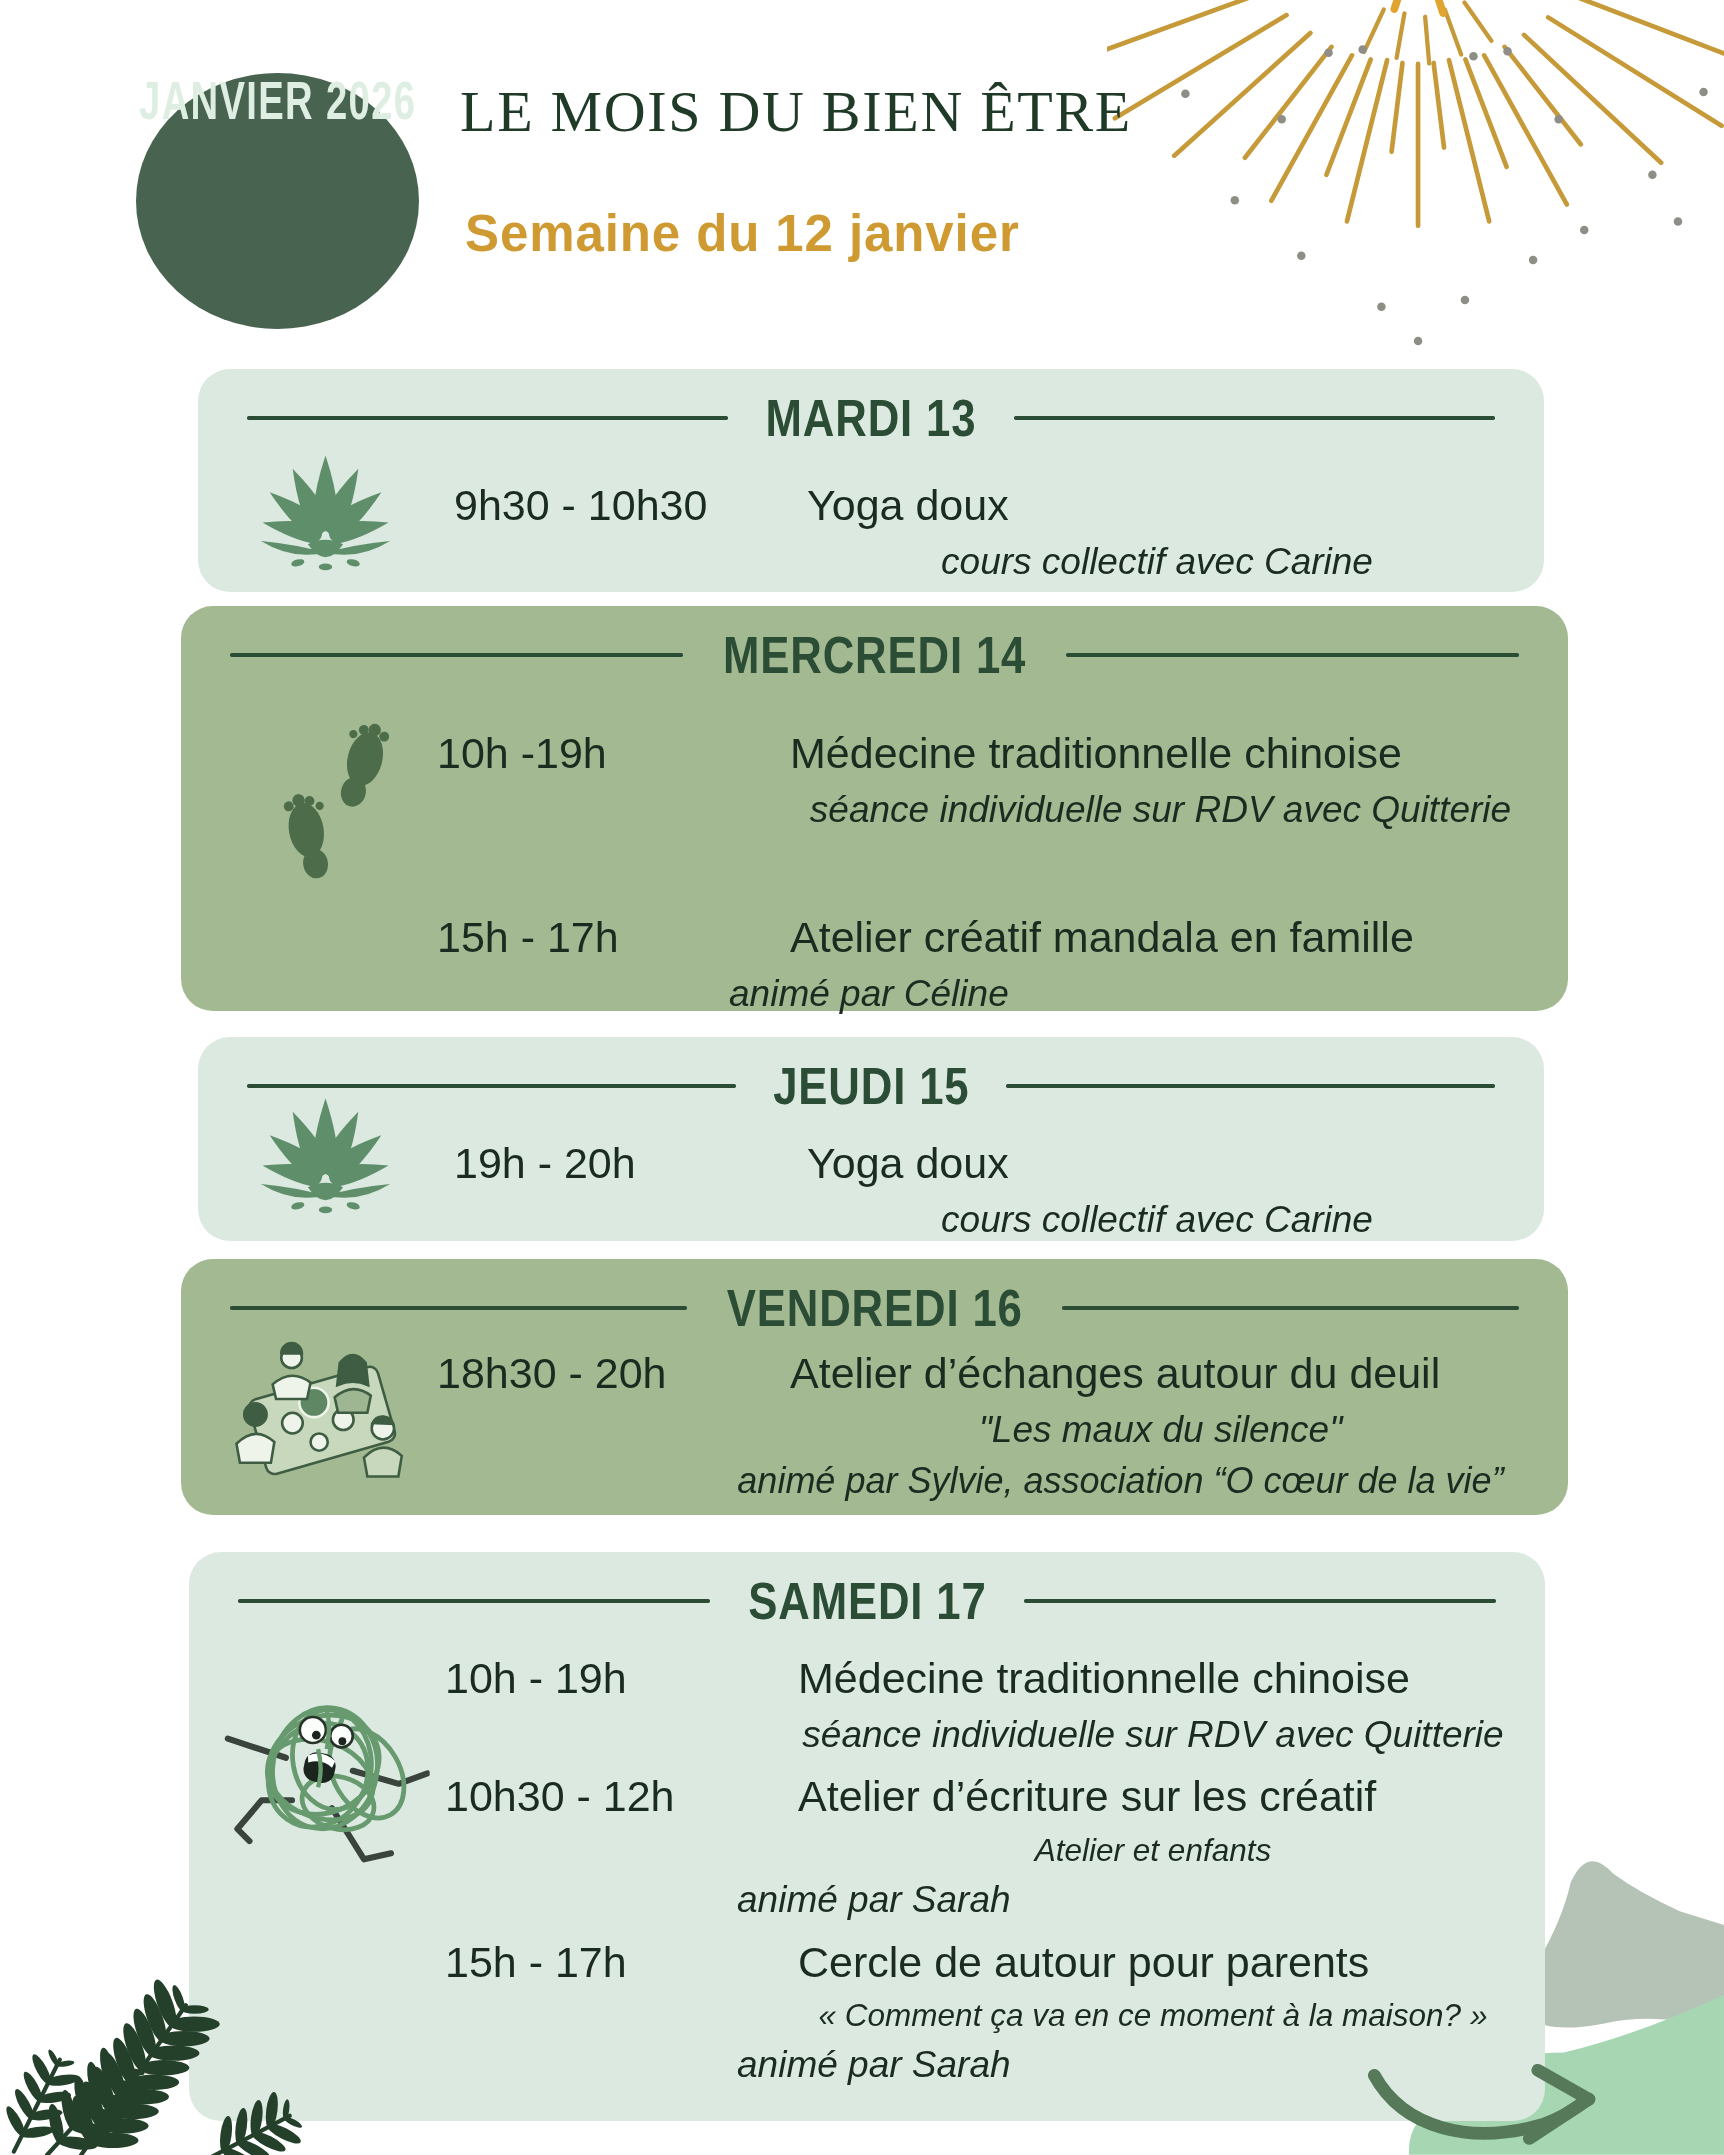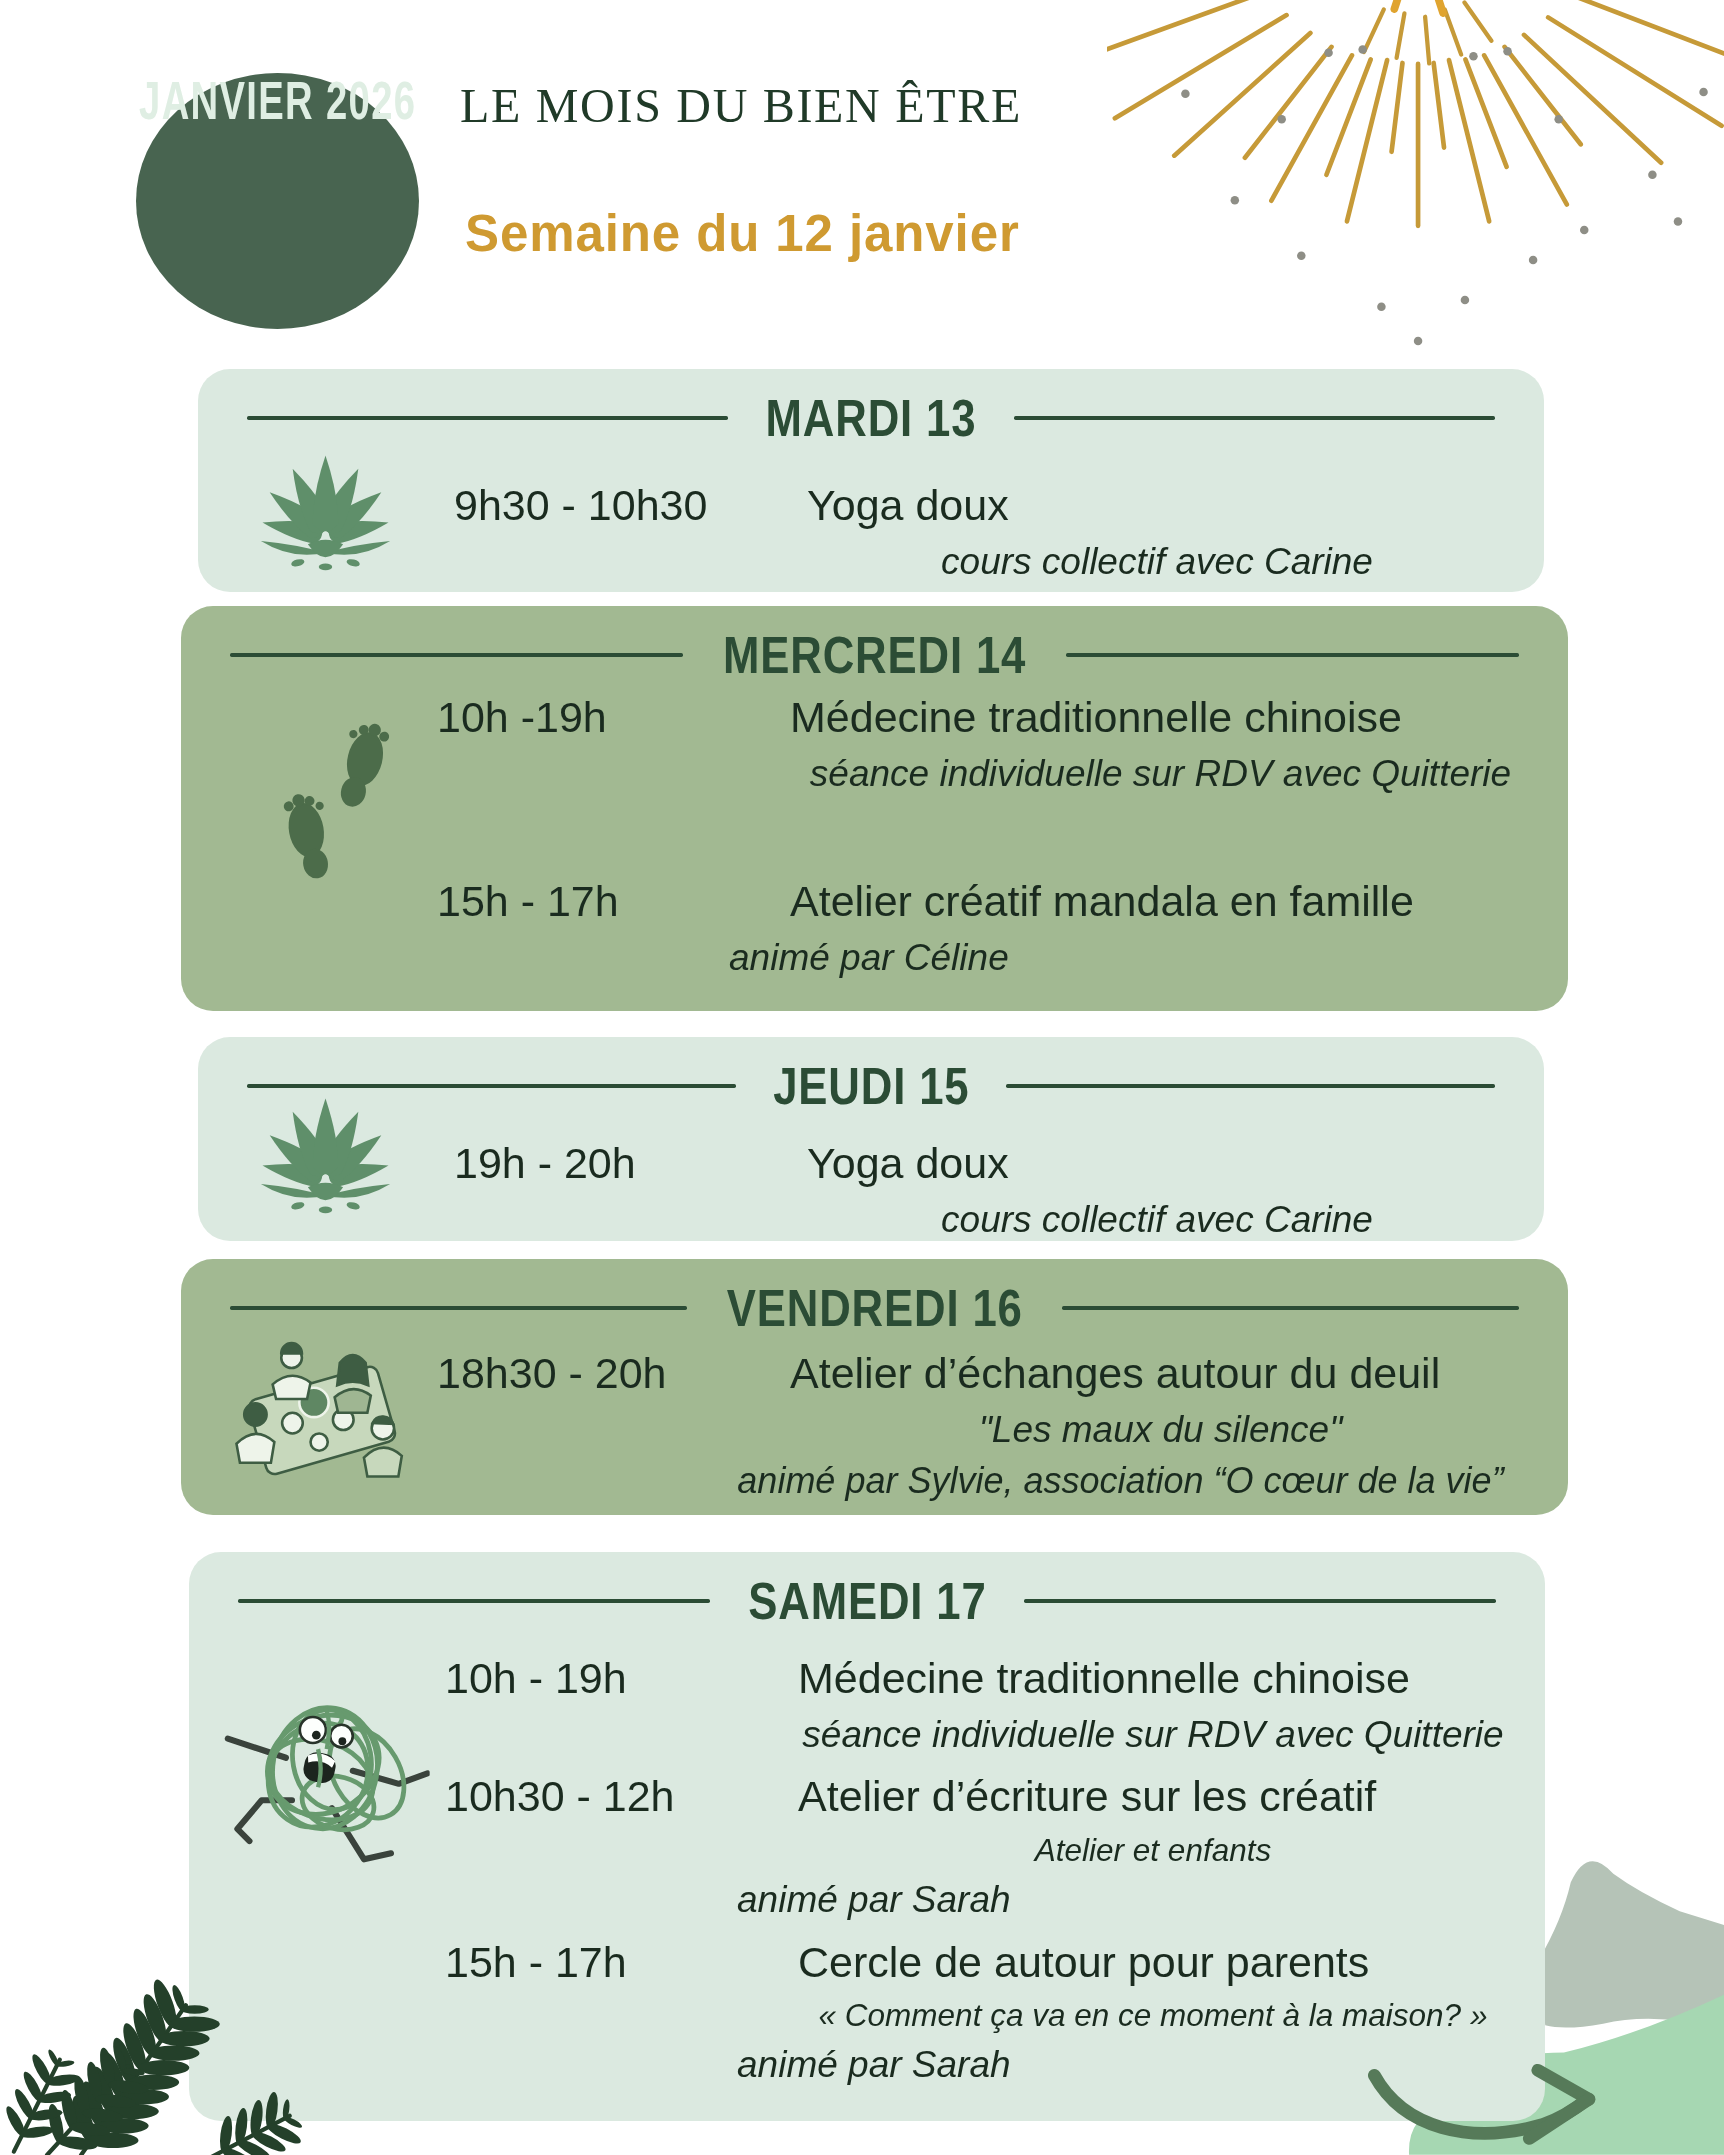--- a/index.html
+++ b/index.html
@@ -6,41 +6,41 @@
   .page{position:relative;width:1724px;height:2155px;background:#ffffff;overflow:hidden;
         font-family:"Liberation Sans",sans-serif;}
 
   
   .badge{position:absolute;left:136px;top:73px;width:283px;height:256px;border-radius:50%;
          background:var(--circle);display:flex;align-items:flex-start;justify-content:center;
          padding-bottom:39px;box-sizing:border-box;z-index:2;font-weight:bold;}
   .badge span{font-size:49px;color:var(--badgetext);letter-spacing:1.7px;display:inline-block;
          transform:scale(.78,1.08);white-space:nowrap;}
   .main-title{position:absolute;left:460px;top:78px;font-family:"Liberation Serif",serif;
-         font-size:48px;letter-spacing:1.7px;color:var(--titlegreen);font-weight:500;z-index:2;white-space:nowrap;}
+         font-size:58px;letter-spacing:1.7px;color:var(--titlegreen);font-weight:500;z-index:2;white-space:nowrap;}
   .subtitle{position:absolute;left:465px;top:204px;font-size:51px;font-weight:700;
          color:var(--gold);letter-spacing:0.9px;z-index:2;white-space:nowrap;}
   #sunburst{position:absolute;left:1107px;top:0;width:617px;height:375px;z-index:1;}
 
   
   .day-card{position:absolute;border-radius:32px;z-index:1;}
   .tone-mint{background:var(--mint);}
   .tone-sage{background:var(--sage);}
   .card-0{left:198px;top:369px;width:1346px;height:223px;}
   .card-1{left:181px;top:606px;width:1387px;height:405px;}
   .card-2{left:198px;top:1037px;width:1346px;height:204px;}
   .card-3{left:181px;top:1259px;width:1387px;height:256px;}
   .card-4{left:189px;top:1552px;width:1356px;height:569px;}
 
   .day-header{display:flex;align-items:center;gap:32px;padding:22px 49px 0;}
   .hline{flex:1;height:3.4px;background:var(--header);border-radius:1.7px;}
   .day-name{font-size:46px;font-weight:700;color:var(--header);letter-spacing:0.9px;
             display:inline-block;transform:scale(.95,1.12);white-space:nowrap;}
 
-  .event{display:flex;margin-top:11px;padding-left:256px;position:relative;}
+  .event{display:flex;margin-top:47px;padding-left:256px;position:relative;}
   .time{flex:none;width:353px;font-size:43px;color:var(--ink);line-height:1.15;}
   .content{flex:1;padding-right:37px;min-width:0;}
   .event-title{font-size:43px;color:var(--ink);line-height:1.15;}
   .desc{font-style:italic;font-size:37px;color:var(--ink);margin-top:11px;line-height:1.12;}
   .desc.center{text-align:center;}
   .desc.left{margin-left:-61px;}
   .desc.center-small{text-align:center;font-size:31.5px;}
   .desc.center-wide{text-align:center;font-size:36px;margin-left:-102px;margin-right:-22px;white-space:nowrap;}
 
   .card-0 .event{margin-top:36px;}

